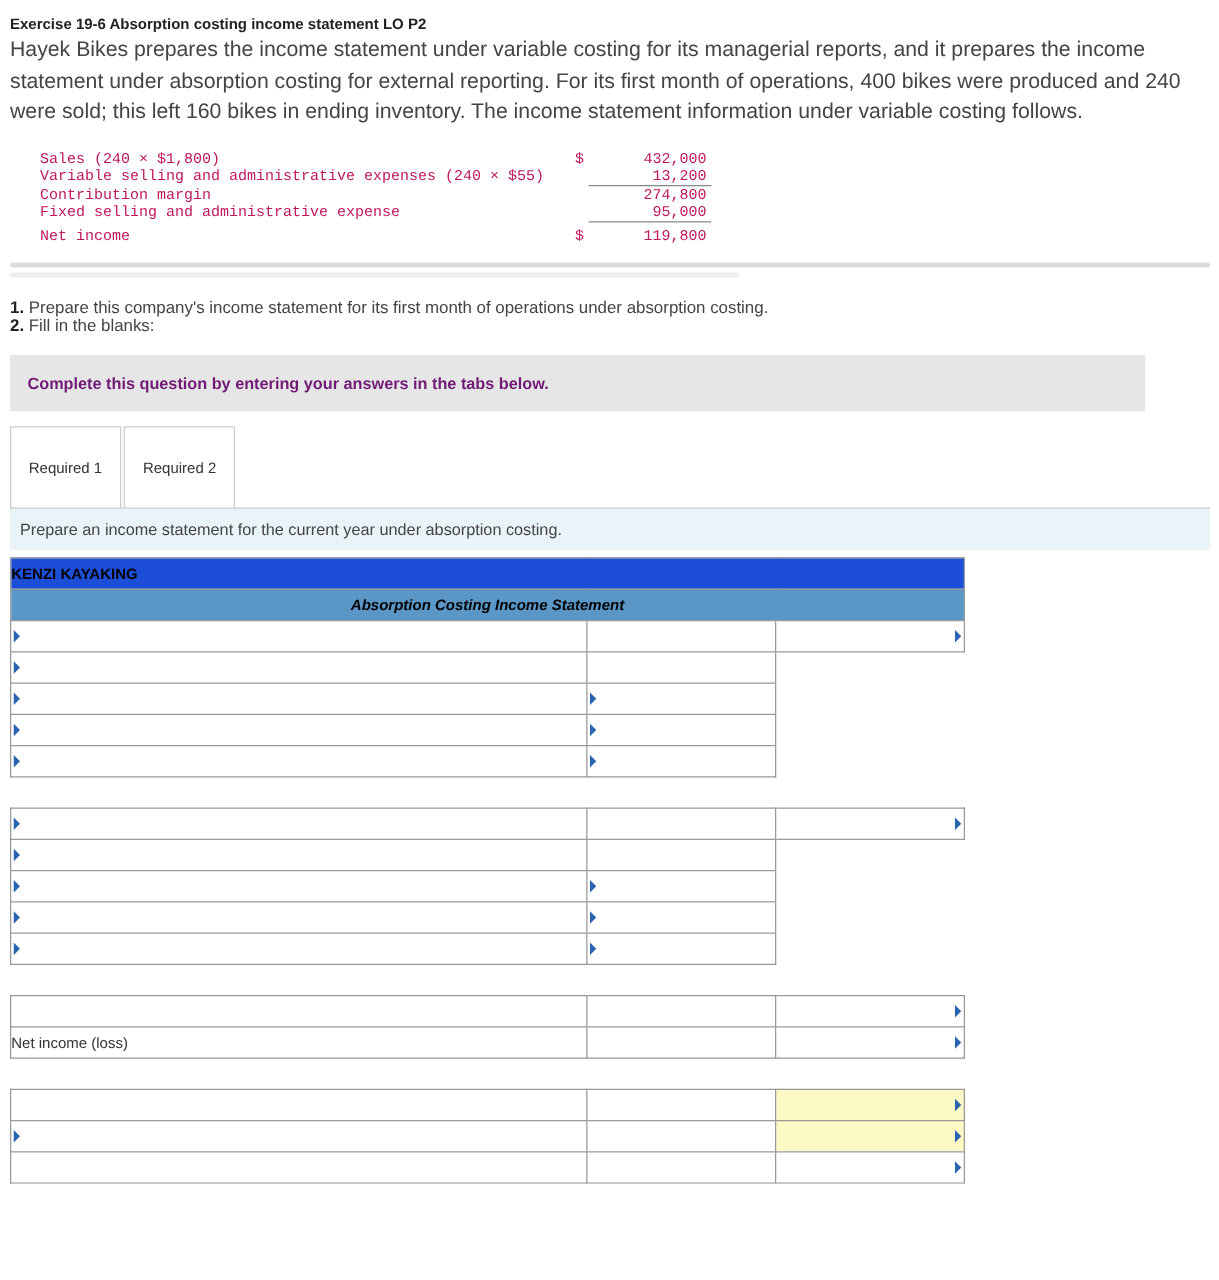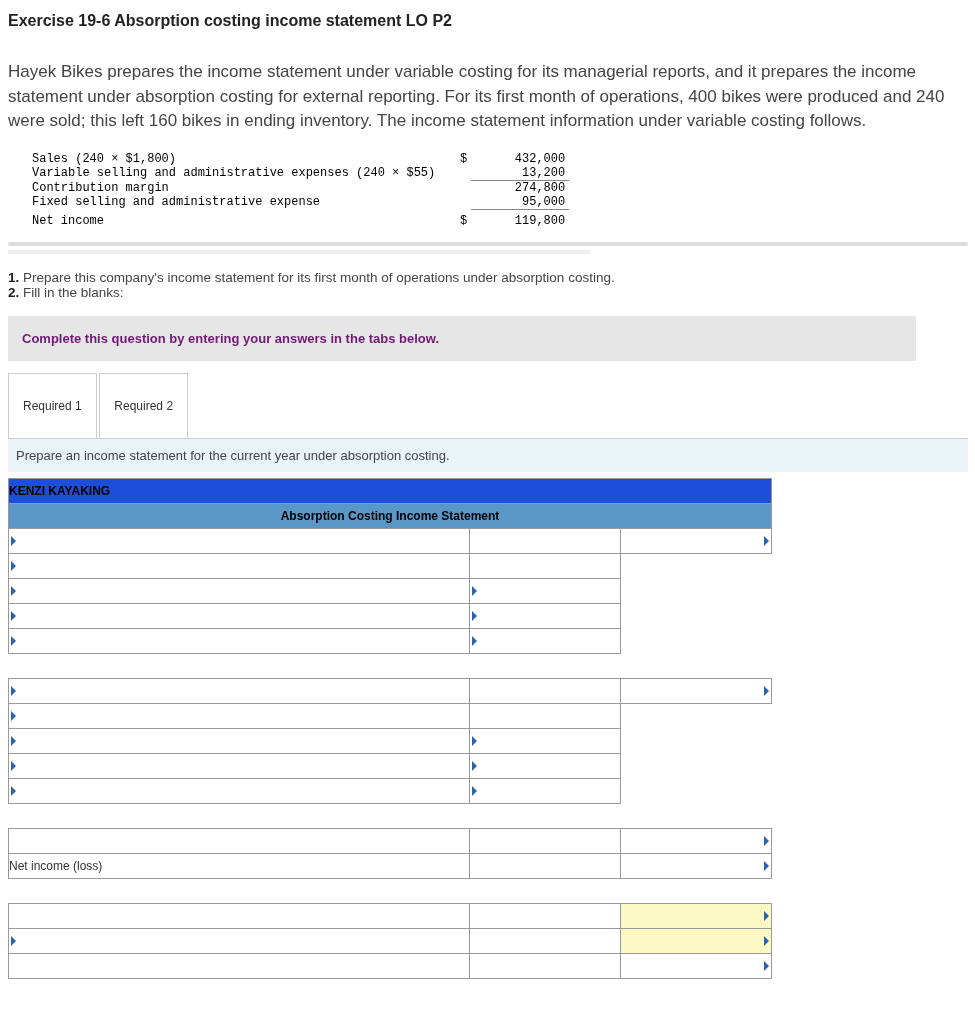--- a/index.html
+++ b/index.html
@@ -3,35 +3,35 @@
 <meta charset="utf-8">
 <style>
   body {
     font-family: Arial, Helvetica, sans-serif;
     font-size: 13px;
     color: #333;
     margin: 8px;
     width: 960px;
   }
   h1 {
-    font-size: 16px;
+    font-size: 12px;
     font-weight: bold;
     color: #222;
-    margin: 4px 0 30px 0;
+    margin: 4px 0 2px 0;
   }
   .intro {
     font-size: 17px;
     color: #444;
     margin-bottom: 18px;
     line-height: 1.45;
   }
   .mono-stmt {
     font-family: "Courier New", monospace;
     font-size: 12px;
-    color: #000000;
+    color: #be185d;
     margin: 10px 10px 14px 20px;
     border-collapse: collapse;
   }
   .mono-stmt td { padding: 0 4px; }
   .mono-stmt .amt { text-align: right; width: 90px; margin-top: 12px; }
   .mono-stmt .ul { border-bottom: 1px solid #888; }
   .mono-stmt .lbl { width: 420px; }
   .hr1 { height:4px; background:#ddd; border-radius:2px; margin-bottom:4px; }
   .hr2 { height:4px; background:#eee; border-radius:2px; width:583px; }
 
@@ -89,20 +89,21 @@
     background: #1d4ed8;
     color: #000;
     font-weight: bold;
     text-align: left;
     margin-left: 10px;
   }
   .hdr2 {
     background: #5a97c7;
     color: #000;
     font-weight: bold;
+    font-style: italic;
   }
   .labelcell { width: 460px; }
   .numcell { width: 150px; }
   .numcell2 { width: 150px; }
   .dd {
     position: relative;
     height: 24px;
   }
   .dd .tri {
     position: absolute;

